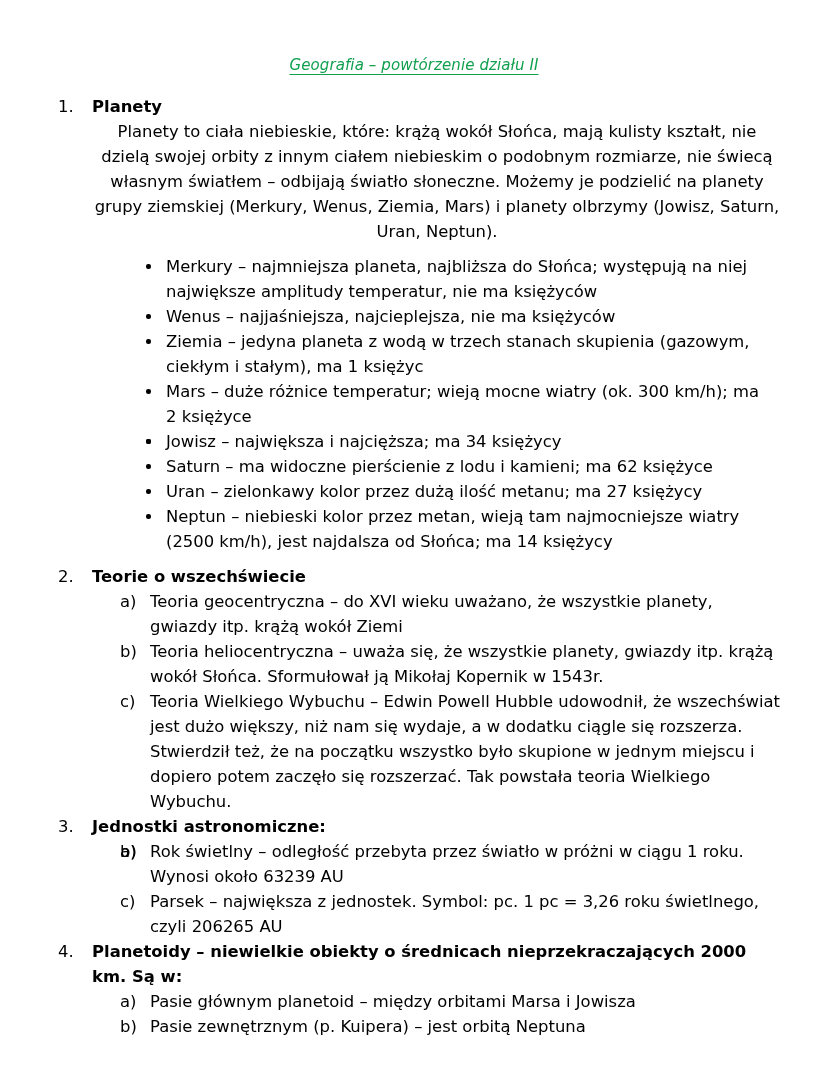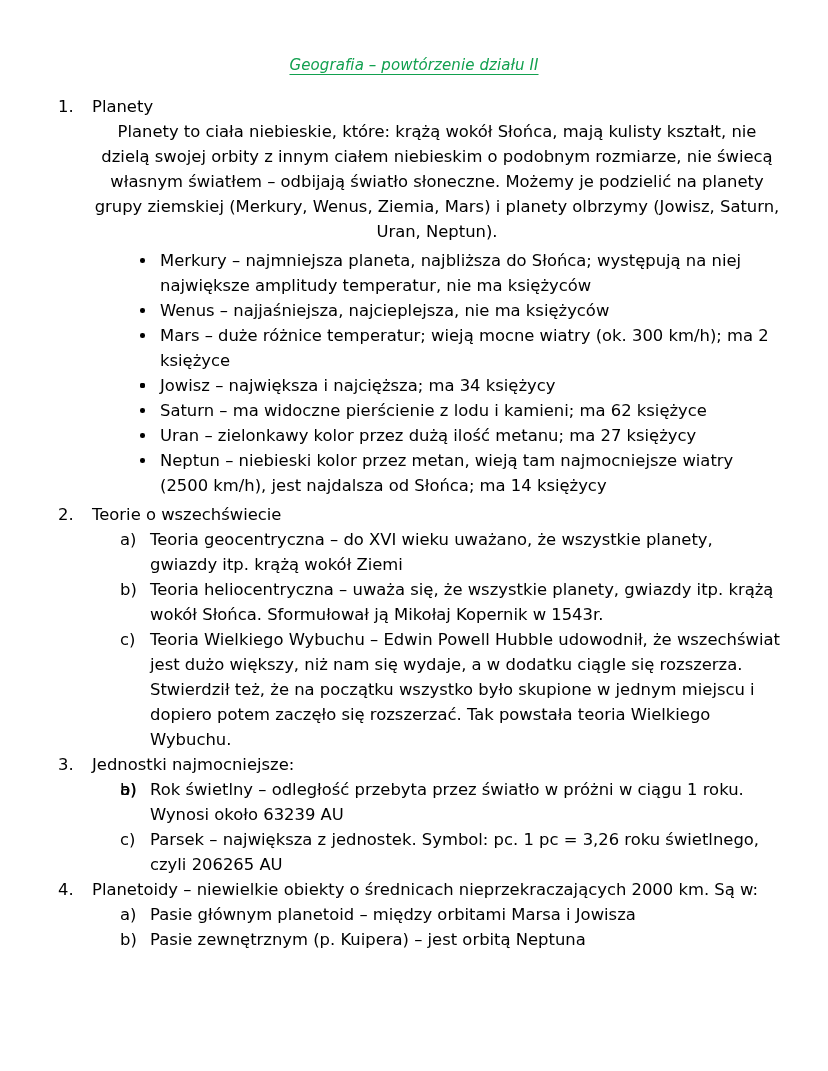--- a/index.html
+++ b/index.html
@@ -65,30 +65,31 @@
   }
   ol.level1 > li > .num {
     position: absolute;
     left: 0;
     top: 0;
     width: 26px;
     text-align: left;
   }
   .item-title {
     display: block;
+    font-weight: bold;
   }
   .para {
     display: block;
     text-align: center;
   }
 
   
   ul.bullets {
     list-style: none;
-    margin: 4px;
+    margin: 10px;
     padding: 0 0 0 42px;
   }
   ul.bullets > li {
     position: relative;
     padding-left: 22px;
     margin: 0;
   }
   ul.bullets > li > .dot {
     position: absolute;
     left: 2px;
@@ -132,20 +133,21 @@
   <div class="content">
     <ol class="level1">
 
       <li>
         <span class="num">1.</span>
         <span class="item-title">Planety</span>
         <span class="para">Planety to ciała niebieskie, które: krążą wokół Słońca, mają kulisty kształt, nie dzielą swojej orbity z innym ciałem niebieskim o podobnym rozmiarze, nie świecą własnym światłem – odbijają światło słoneczne. Możemy je podzielić na planety grupy ziemskiej (Merkury, Wenus, Ziemia, Mars) i planety olbrzymy (Jowisz, Saturn, Uran, Neptun).</span>
         <ul class="bullets">
           <li><span class="dot"></span><span class="txt">Merkury – najmniejsza planeta, najbliższa do Słońca; występują na niej największe amplitudy temperatur, nie ma księżyców</span></li>
           <li><span class="dot"></span><span class="txt">Wenus – najjaśniejsza, najcieplejsza, nie ma księżyców</span></li>
+          <li><span class="dot"></span><span class="txt">Ziemia – jedyna planeta z wodą w trzech stanach skupienia (gazowym, ciekłym i stałym), ma 1 księżyc</span></li>
           <li><span class="dot"></span><span class="txt">Mars – duże różnice temperatur; wieją mocne wiatry (ok. 300 km/h); ma 2 księżyce</span></li>
           <li><span class="dot"></span></li>
           <li><span class="dot"></span><span class="txt">Jowisz – największa i najcięższa; ma 34 księżycy</span></li>
           <li><span class="dot"></span><span class="txt">Saturn – ma widoczne pierścienie z lodu i kamieni; ma 62 księżyce</span></li>
           <li><span class="dot"></span><span class="txt">Uran – zielonkawy kolor przez dużą ilość metanu; ma 27 księżycy</span></li>
           <li><span class="dot"></span><span class="txt">Neptun – niebieski kolor przez metan, wieją tam najmocniejsze wiatry (2500 km/h), jest najdalsza od Słońca; ma 14 księżycy</span></li>
         </ul>
       </li>
 
       <li>
@@ -153,21 +155,21 @@
         <span class="item-title">Teorie o wszechświecie</span>
         <ol class="letters">
           <li><span class="lt">a)</span><span class="txt">Teoria geocentryczna – do XVI wieku uważano, że wszystkie planety, gwiazdy itp. krążą wokół Ziemi</span></li>
           <li><span class="lt">b)</span><span class="txt">Teoria heliocentryczna – uważa się, że wszystkie planety, gwiazdy itp. krążą wokół Słońca. Sformułował ją Mikołaj Kopernik w 1543r.</span></li>
           <li><span class="lt">c)</span><span class="txt">Teoria Wielkiego Wybuchu – Edwin Powell Hubble udowodnił, że wszechświat jest dużo większy, niż nam się wydaje, a w dodatku ciągle się rozszerza. Stwierdził też, że na początku wszystko było skupione w jednym miejscu i dopiero potem zaczęło się rozszerzać. Tak powstała teoria Wielkiego Wybuchu.</span></li>
         </ol>
       </li>
 
       <li>
         <span class="num">3.</span>
-        <span class="item-title">Jednostki najmocniejsze:</span>
+        <span class="item-title">Jednostki astronomiczne:</span>
         <ol class="letters">
           <li><span class="lt">a)</span></li>
           <li><span class="lt">b)</span><span class="txt">Rok świetlny – odległość przebyta przez światło w próżni w ciągu 1 roku. Wynosi około 63239 AU</span></li>
           <li><span class="lt">c)</span><span class="txt">Parsek – największa z jednostek. Symbol: pc. 1 pc = 3,26 roku świetlnego, czyli 206265 AU</span></li>
         </ol>
       </li>
 
       <li>
         <span class="num">4.</span>
         <span class="item-title">Planetoidy – niewielkie obiekty o średnicach nieprzekraczających 2000 km. Są w:</span>

